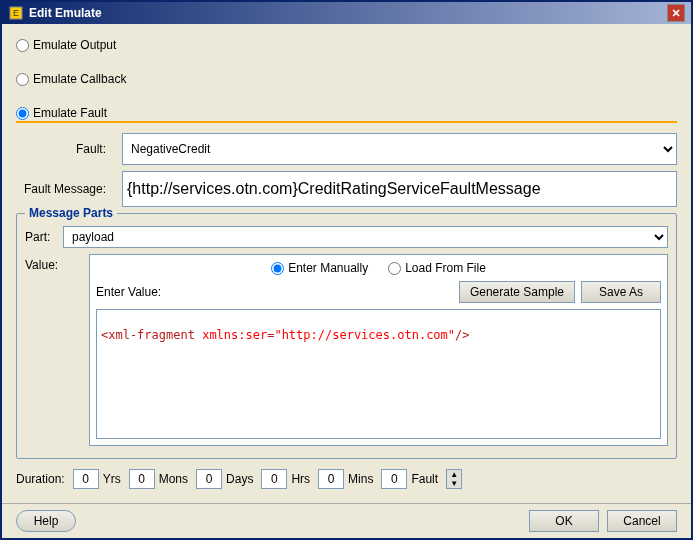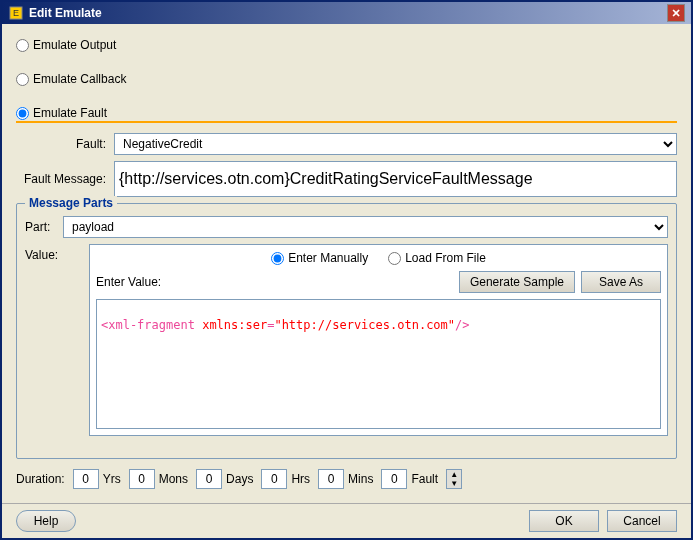--- a/index.html
+++ b/index.html
@@ -79,21 +79,21 @@
     .radio-label input[type="radio"] {
       cursor: pointer;
     }
     .selected-tab {
       border-bottom: 2px solid orange;
       padding-bottom: 1px;
     }
     .form-row {
       display: flex;
       align-items: center;
-      gap: 8px;
+      gap: 16px;
     }
     .form-label {
       width: 90px;
       text-align: right;
       font-size: 12px;
       flex-shrink: 0;
     }
     .form-input {
       flex: 1;
       height: 36px;
@@ -102,21 +102,21 @@
       padding: 2px 4px;
       font-size: 16px;
     }
     .dropdown-wrapper {
       flex: 1;
       display: flex;
       align-items: center;
     }
     .dropdown-wrapper select {
       flex: 1;
-      height: 22px;
+      height: 32px;
       border: 1px solid #7f9db9;
       background: white;
       font-size: 12px;
       padding: 1px 4px;
     }
     .group-box {
       border: 1px solid #7f9db9;
       border-radius: 2px;
       padding: 8px;
       position: relative;
@@ -192,21 +192,21 @@
       background: white;
       flex: 1;
       min-height: 150px;
       font-family: monospace;
       font-size: 12px;
       padding: 4px;
       color: #333;
       overflow: auto;
       resize: none;
     }
-    .xml-blue { color: #ec4899; }
+    .xml-blue { color: #b91c1c; }
     .xml-red { color: red; }
     .value-row {
       display: flex;
       gap: 8px;
       align-items: flex-start;
       flex: 1;
     }
     .duration-row {
       display: flex;
       align-items: center;

